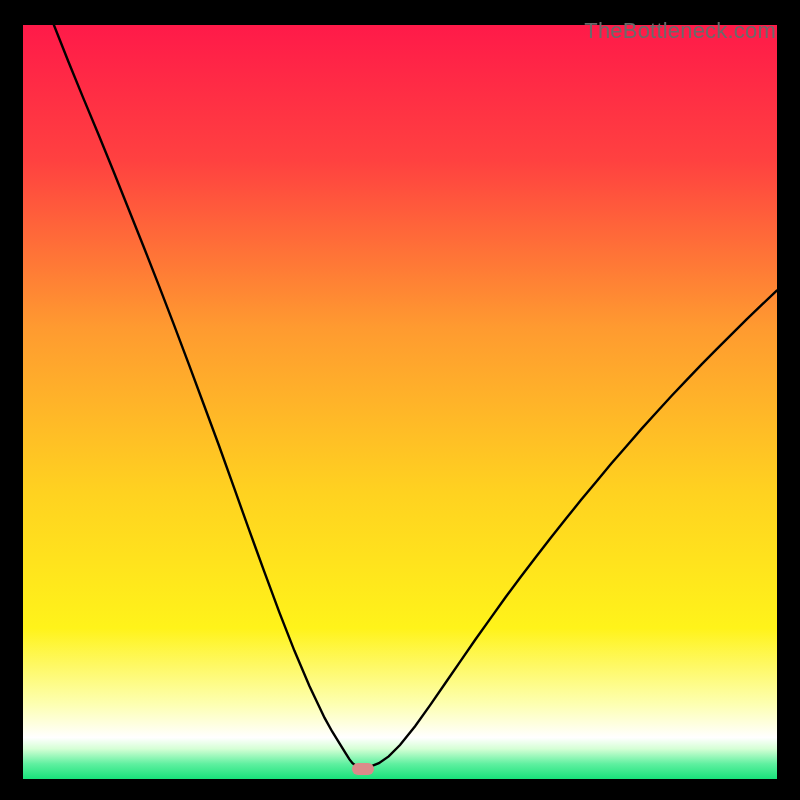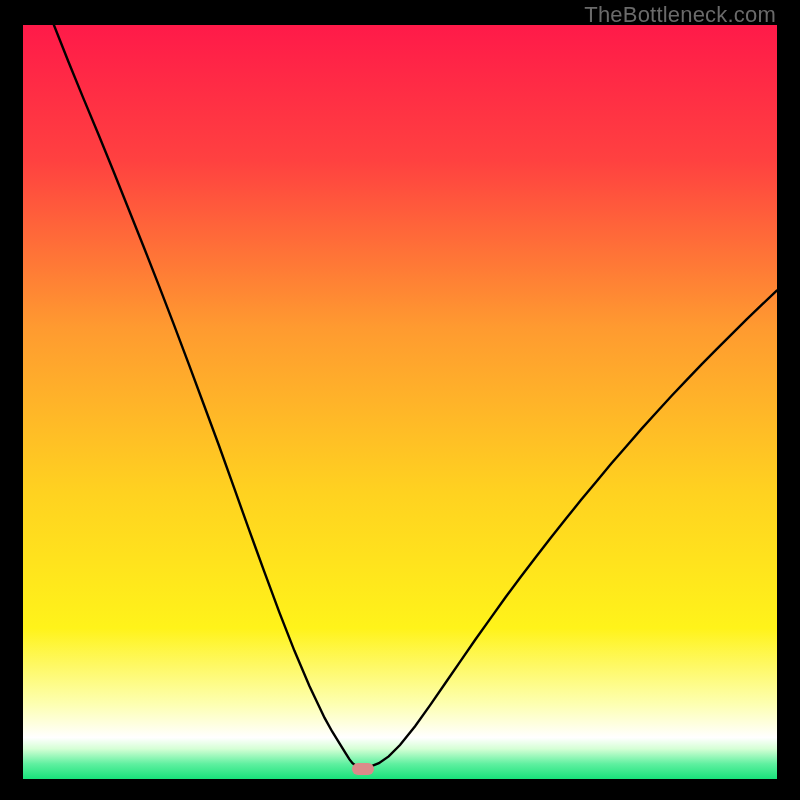--- a/index.html
+++ b/index.html
@@ -21,21 +21,21 @@
   }
   .plot {
     position: absolute;
     left: 0;
     top: 0;
     width: 754px;
     height: 754px;
   }
   .watermark {
     position: absolute;
-    top: 2px;
+    top: 18px;
     right: 24px;
     color: #6a6a6a;
     font-size: 22px;
     font-weight: 500;
     letter-spacing: 0.2px;
   }
   .marker {
     position: absolute;
     width: 22px;
     height: 12px;

